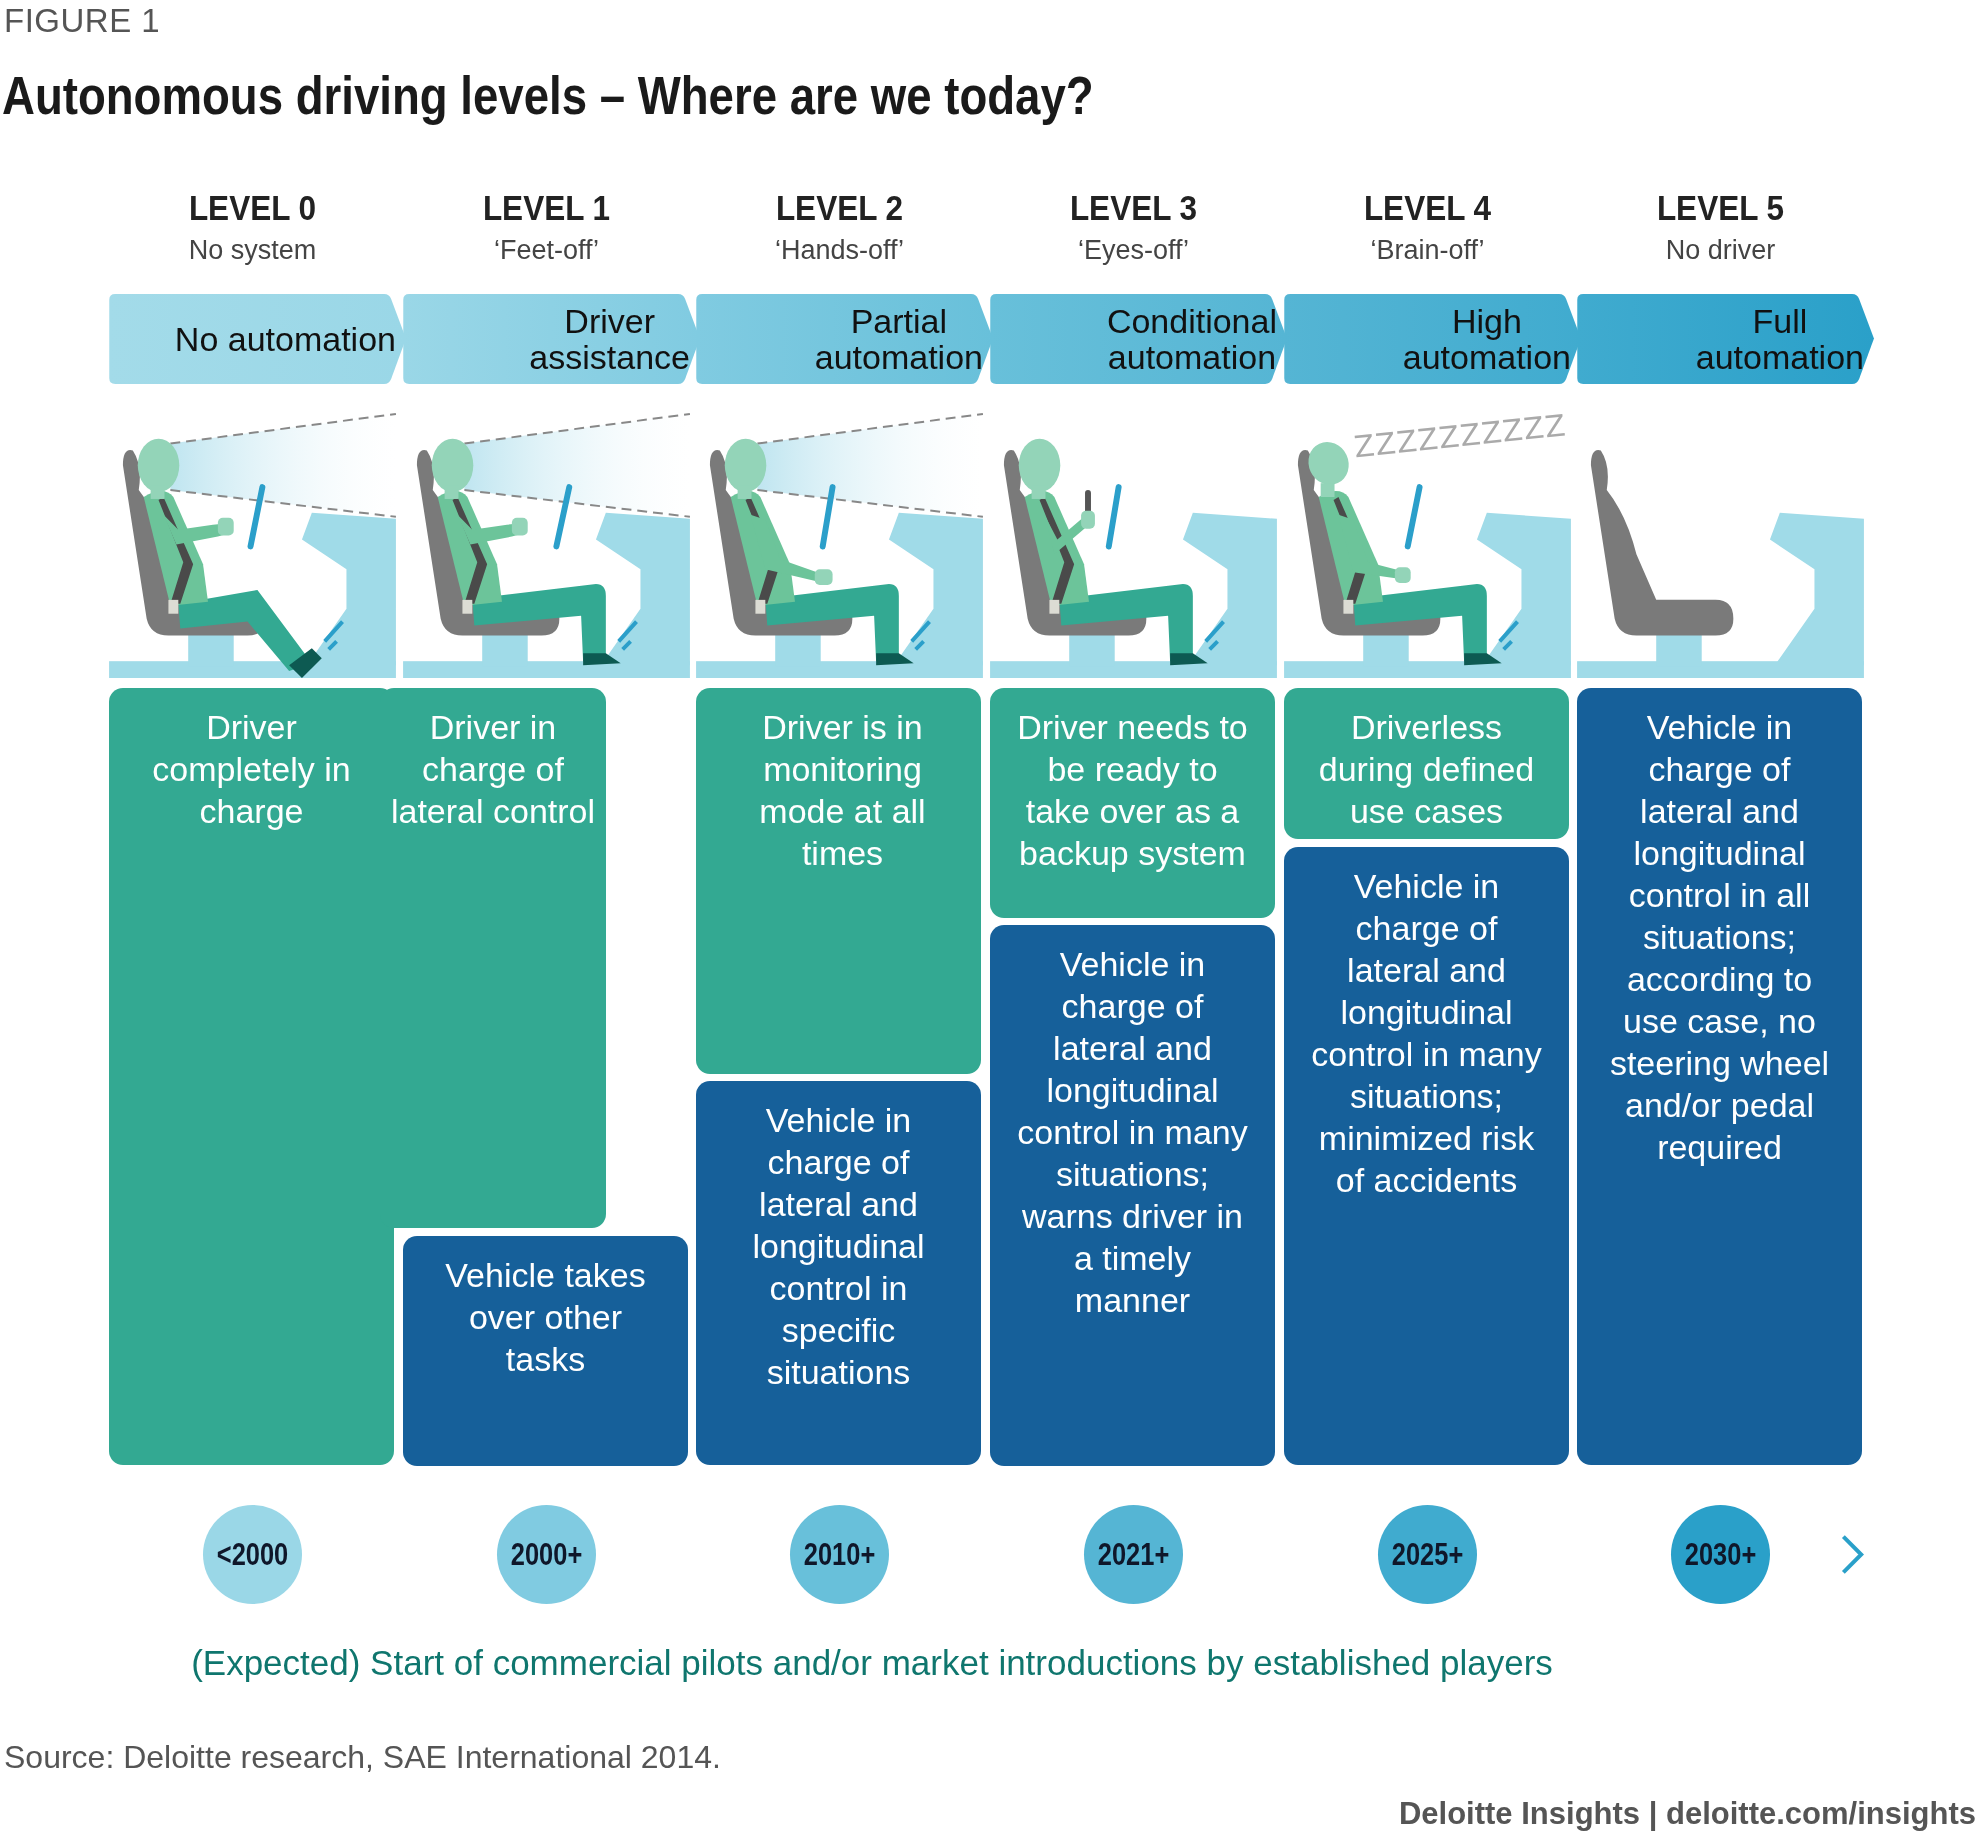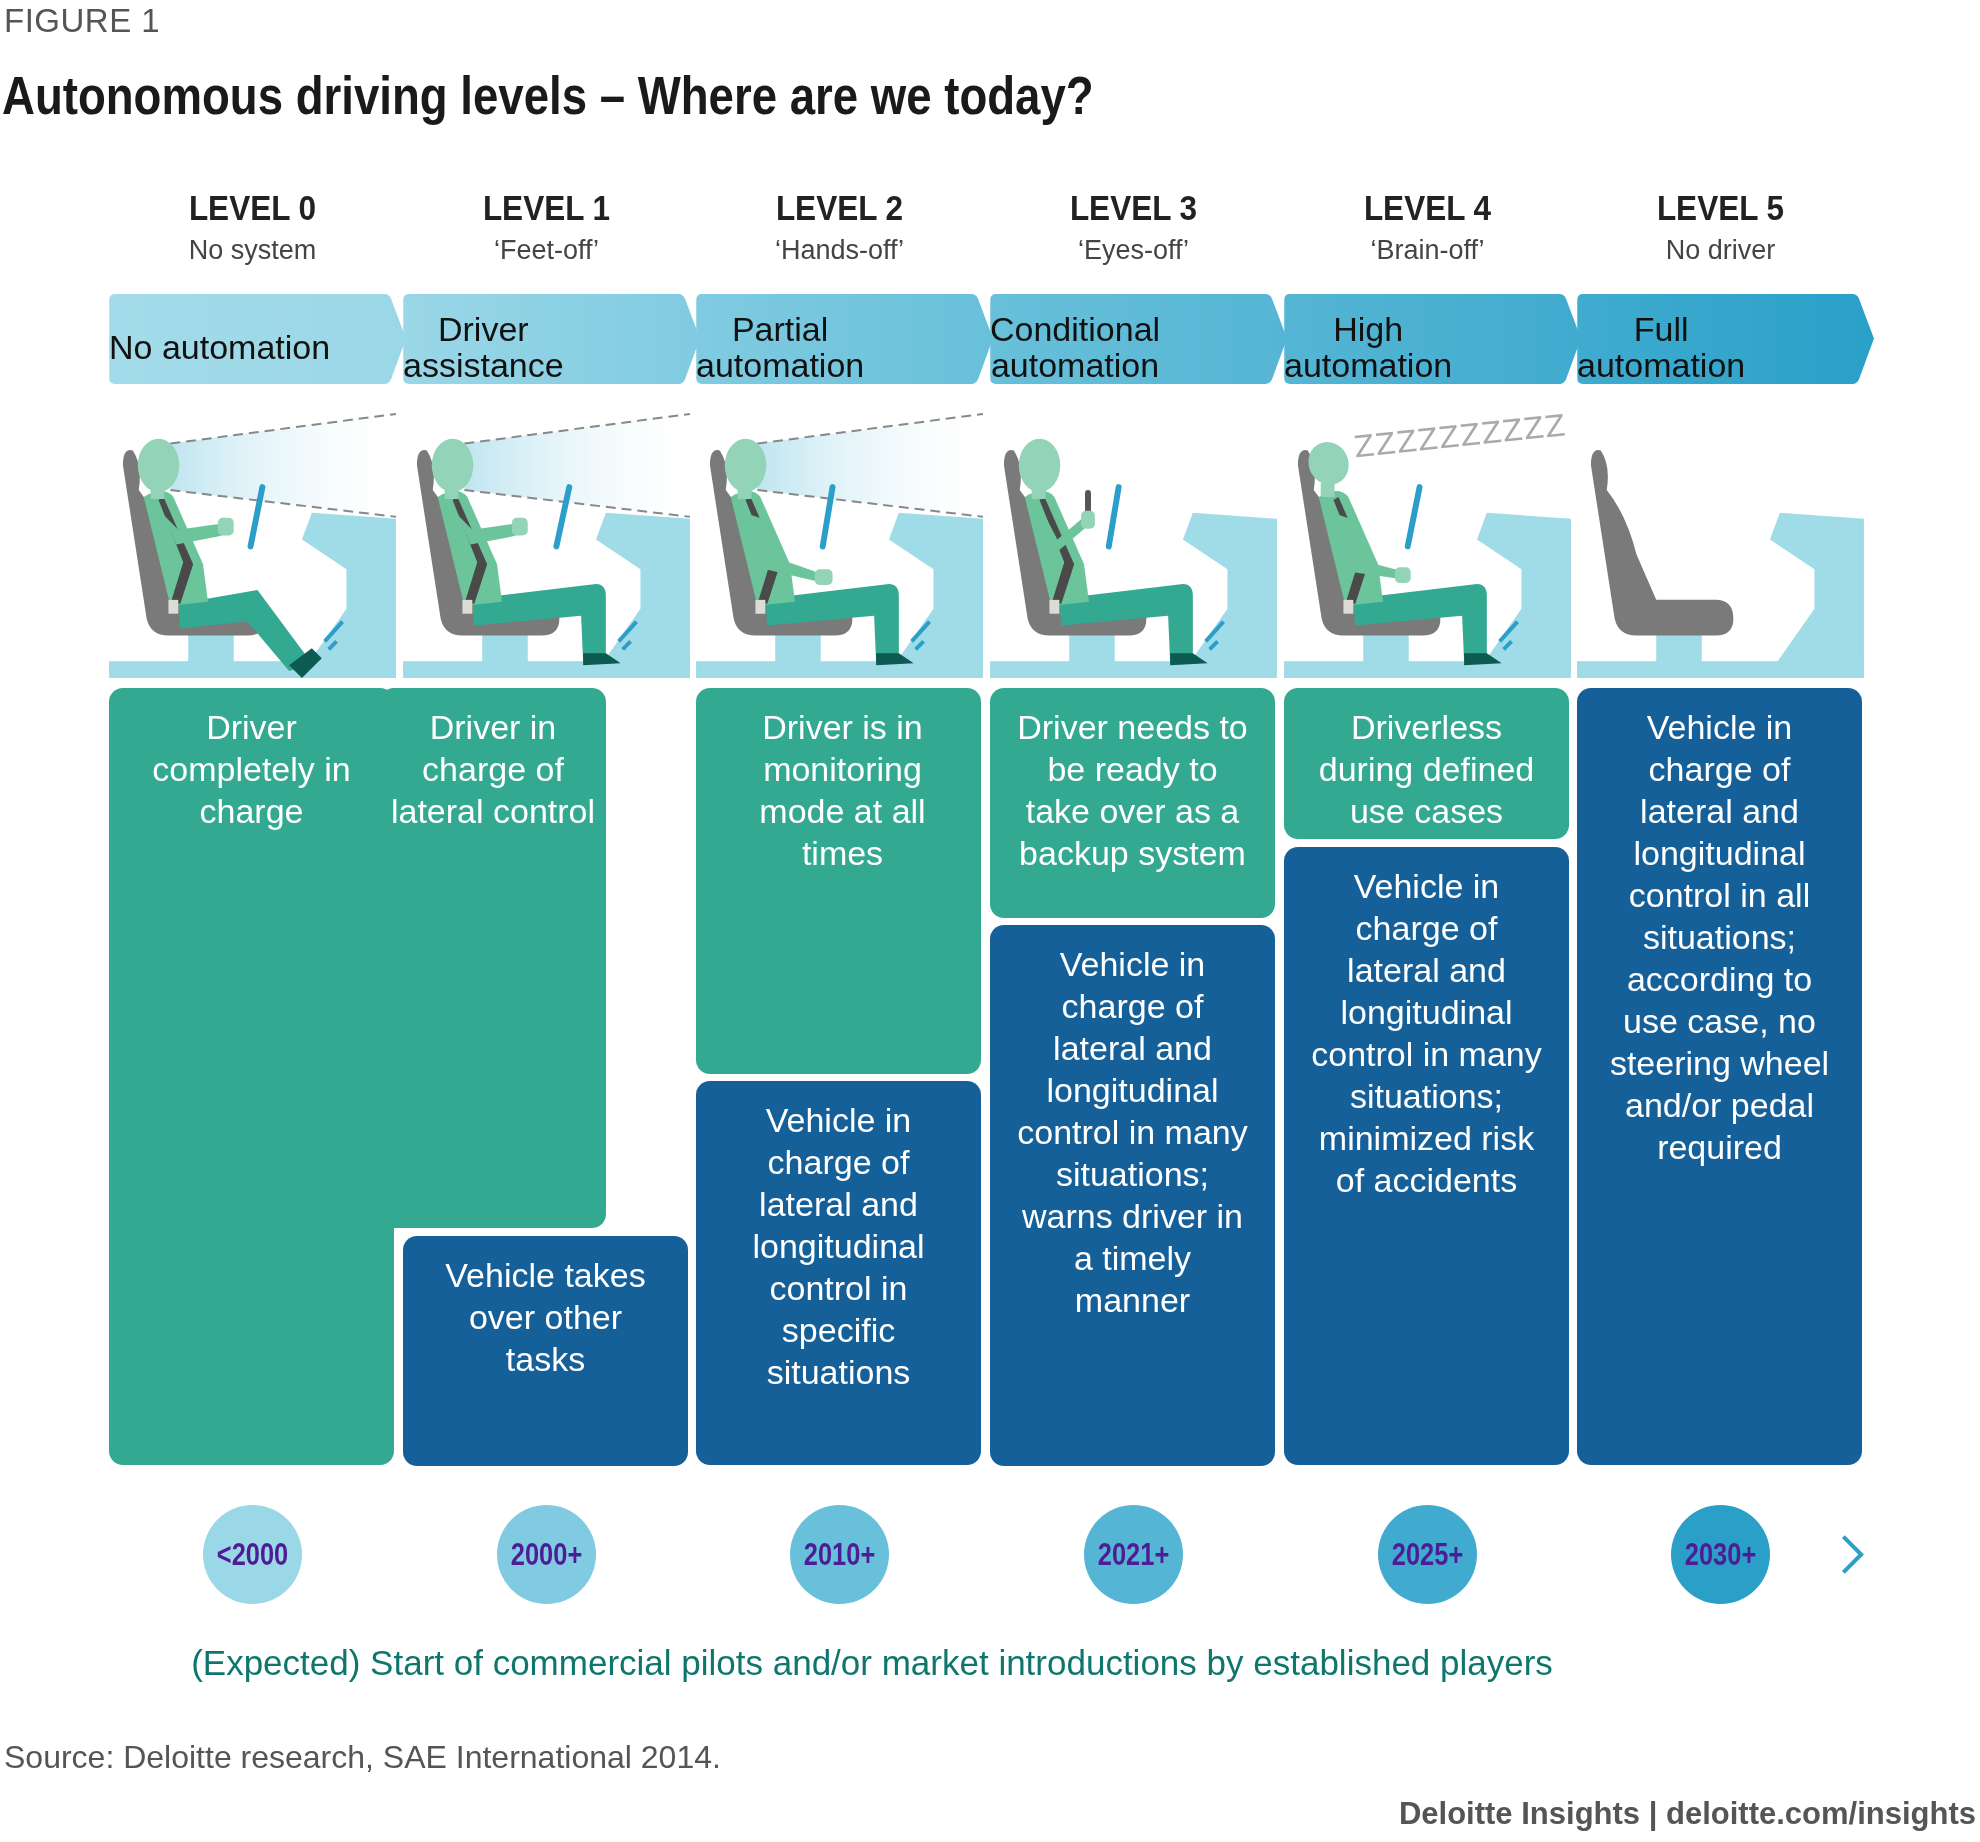--- a/index.html
+++ b/index.html
@@ -5,28 +5,28 @@
   html,body{margin:0;padding:0;background:#ffffff;}
   body{width:1980px;height:1842px;position:relative;overflow:hidden;font-family:"Liberation Sans","DejaVu Sans",sans-serif;color:#1f1f1f;}
   .abs{position:absolute;}
   #fig-label{left:4px;top:2px;font-size:33px;color:#555;letter-spacing:0.5px;}
   #title{left:2px;top:65px;font-size:53px;font-weight:bold;color:#1a1a1a;transform:scaleX(0.86);transform-origin:left top;white-space:nowrap;}
   .lvl-head{position:absolute;top:188px;width:287px;text-align:center;}
   .lvl-name{font-size:35px;font-weight:bold;color:#222;transform:scaleX(0.9);display:block;line-height:40px;}
   .lvl-sub{font-size:27px;color:#444;display:block;line-height:44px;}
   .chev{position:absolute;top:294px;height:90px;width:315px;}
   .chev svg{position:absolute;left:0;top:0;}
-  .chev-text{position:absolute;left:0;top:8px;width:287px;height:90px;display:flex;align-items:center;justify-content:flex-start;text-align:center;font-size:34px;line-height:36px;color:#111;}
+  .chev-text{position:absolute;left:0;top:0;width:287px;height:90px;display:flex;align-items:center;justify-content:flex-end;text-align:center;font-size:34px;line-height:36px;color:#111;}
   .illus{position:absolute;top:406px;width:287px;height:272px;}
   .box{position:absolute;border-radius:14px;color:#fff;text-align:center;font-size:34px;line-height:42px;padding-top:18px;box-sizing:border-box;}
   .green{background:#33a992;}
   .blue{background:#16609a;}
   .box span{display:block;padding:0 8px;}
   #timeline{left:0;top:1495px;width:1980px;height:119px;}
-  .yr{position:absolute;top:1505px;width:99px;height:99px;border-radius:50%;display:flex;align-items:center;justify-content:center;font-size:31px;font-weight:bold;color:#4c1d95;}
+  .yr{position:absolute;top:1505px;width:99px;height:99px;border-radius:50%;display:flex;align-items:center;justify-content:center;font-size:31px;font-weight:bold;color:#0f172a;}
   .yr span{transform:scaleX(0.82);display:block;}
   #caption{left:0;top:1643px;width:1744px;text-align:center;font-size:35px;font-weight:normal;color:#0f766e;}
   #source{left:4px;top:1739px;font-size:32px;color:#555;}
   #footer{right:4px;top:1796px;font-size:31px;color:#555;font-weight:bold;}
 </style>
 </head>
 <body>
 
 <div id="fig-label" class="abs">FIGURE 1</div>
 <div id="title" class="abs">Autonomous driving levels – Where are we today?</div>

